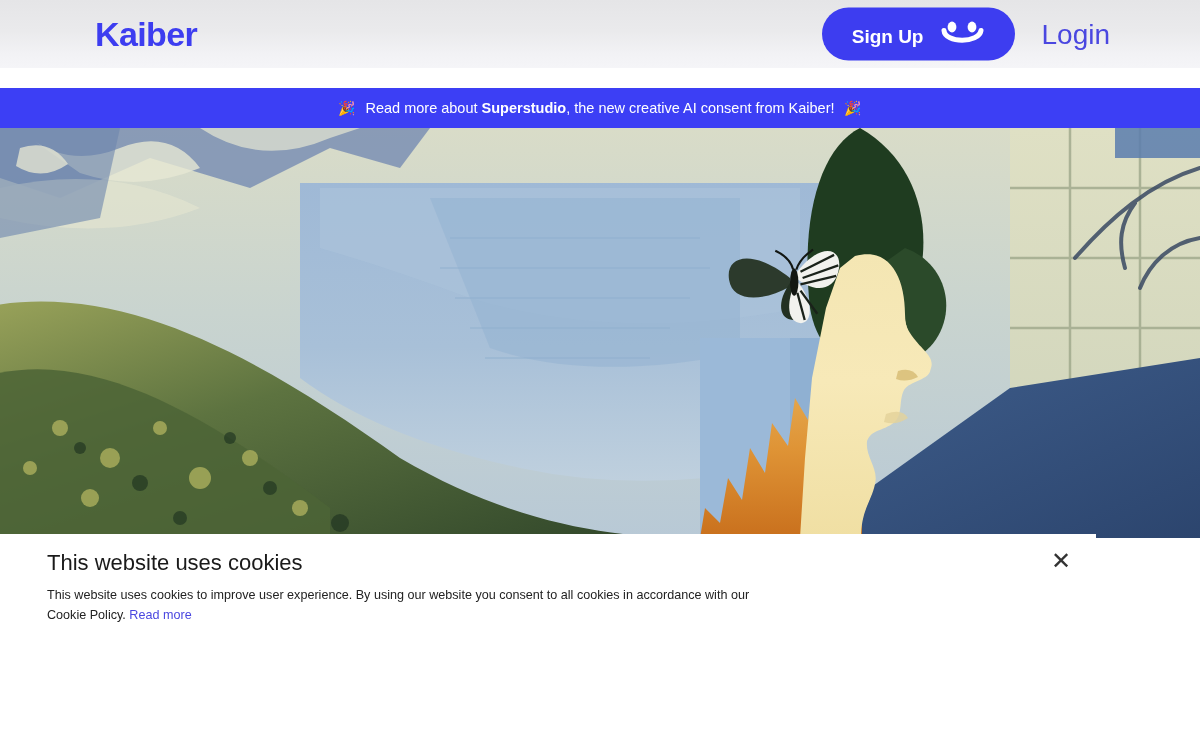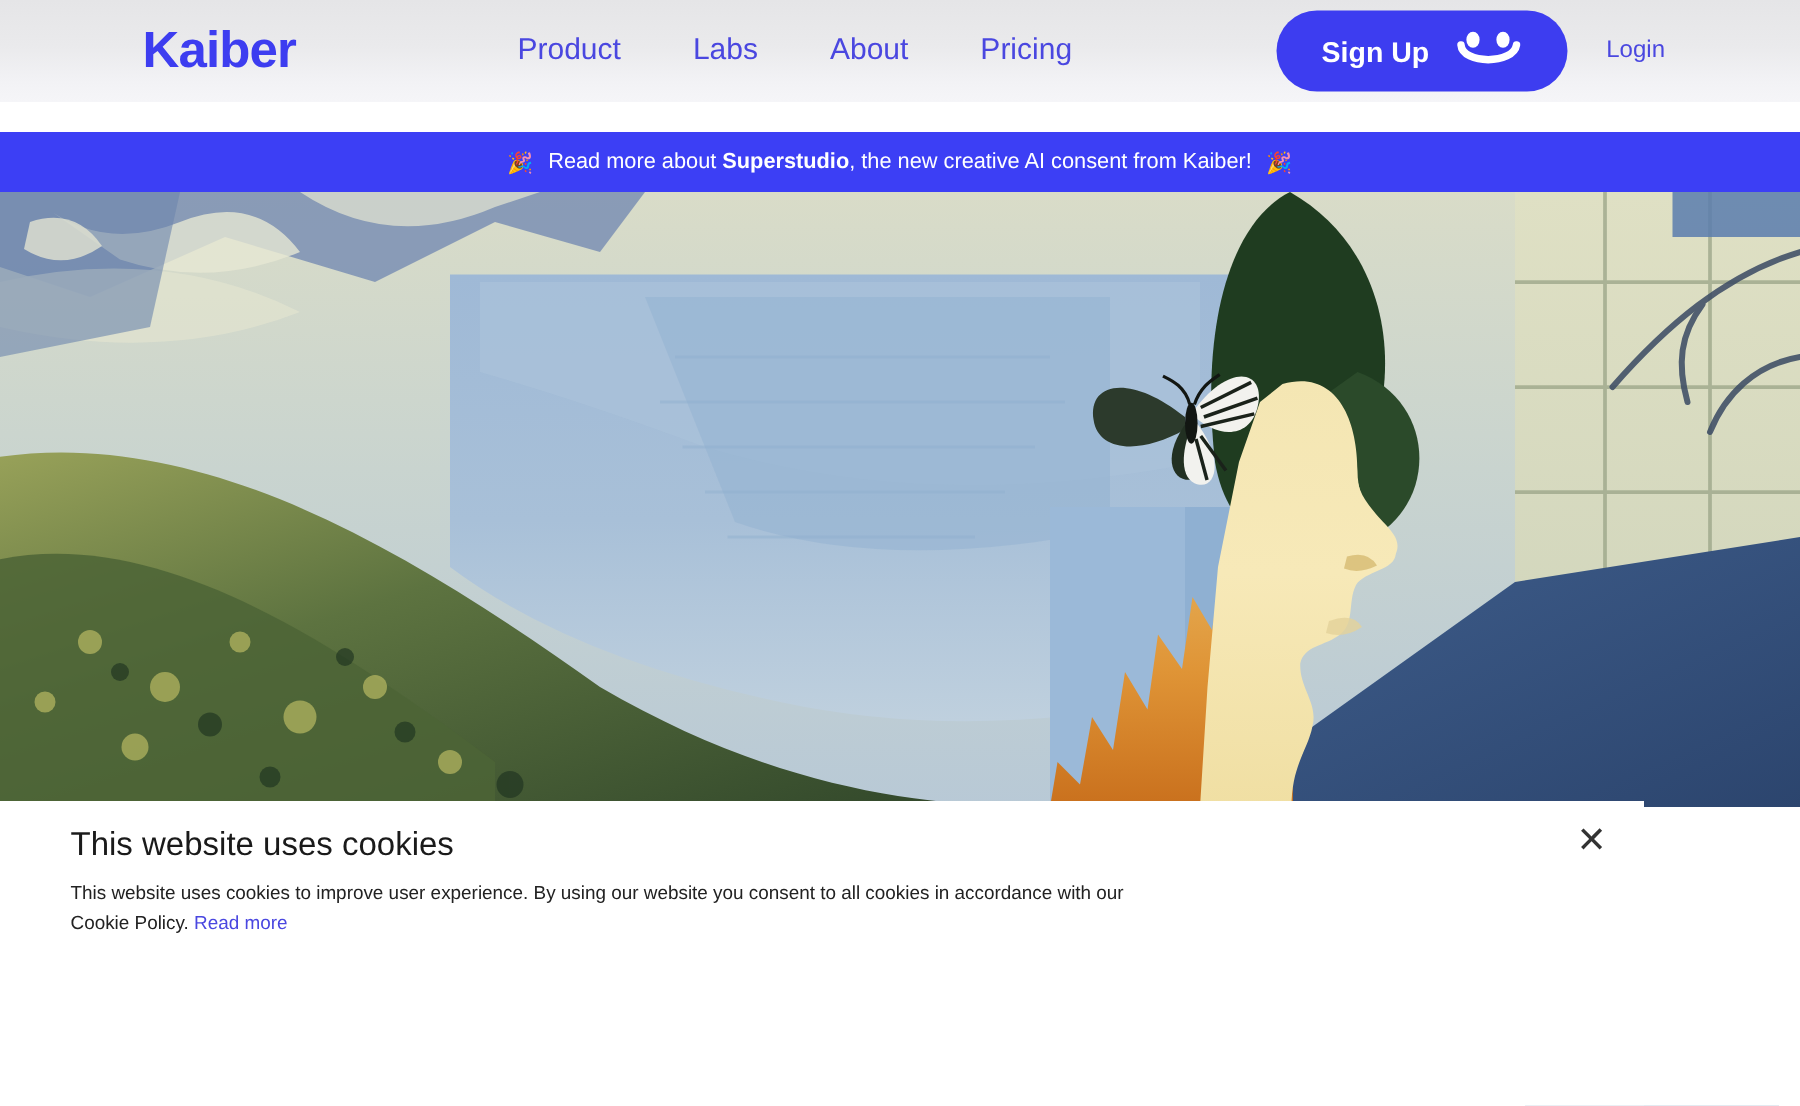--- a/index.html
+++ b/index.html
@@ -39,21 +39,21 @@
     display: flex; align-items: center; gap: 16px;
     background: #3d3df0; color: #ffffff;
     border: none; border-radius: 999px;
     padding: 12px 26px 8px 30px;
     font-size: 19px; font-weight: 700;
     font-family: "Liberation Sans", sans-serif;
     cursor: pointer; white-space: nowrap;
   }
   .smiley { display: block; }
   .login-link {
-    font-size: 16px; color: #4a47e0; text-decoration: none; cursor: pointer;
+    font-size: 28px; color: #4a47e0; text-decoration: none; cursor: pointer;
     white-space: nowrap;
   }
 
   
   .announce {
     position: absolute; top: 88px; left: 0;
     width: 1200px; height: 40px;
     background: #3c3ff5;
     display: flex; align-items: center; justify-content: center;
     gap: 10px;
@@ -97,26 +97,20 @@
   }
 </style>
 </head>
 <body>
 
 <div class="page">
 
   <header class="header">
     <div class="logo">Kaiber</div>
 
-    <nav class="nav">
-      <a class="nav-link">Product</a>
-      <a class="nav-link">Labs</a>
-      <a class="nav-link">About</a>
-      <a class="nav-link">Pricing</a>
-    </nav>
 
     <div class="header-right">
       <button class="signup-btn">
         <span>Sign Up</span>
         <span class="smiley">
           <svg width="50" height="28" viewBox="0 0 50 28" aria-hidden="true">
             <ellipse cx="13" cy="7.5" rx="4.4" ry="5.4" fill="#ffffff"></ellipse>
             <ellipse cx="33" cy="7.5" rx="4.4" ry="5.4" fill="#ffffff"></ellipse>
             <path d="M5 11 C6 24, 40 24, 42 11" stroke="#ffffff" stroke-width="5" fill="none" stroke-linecap="round"></path>
           </svg>

